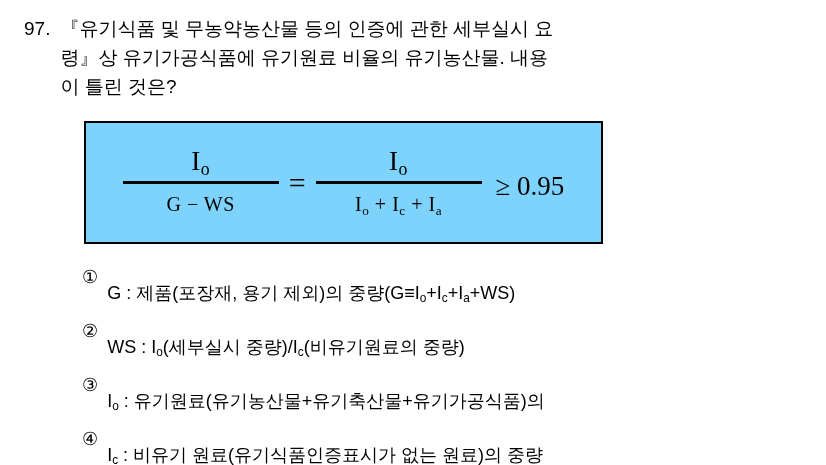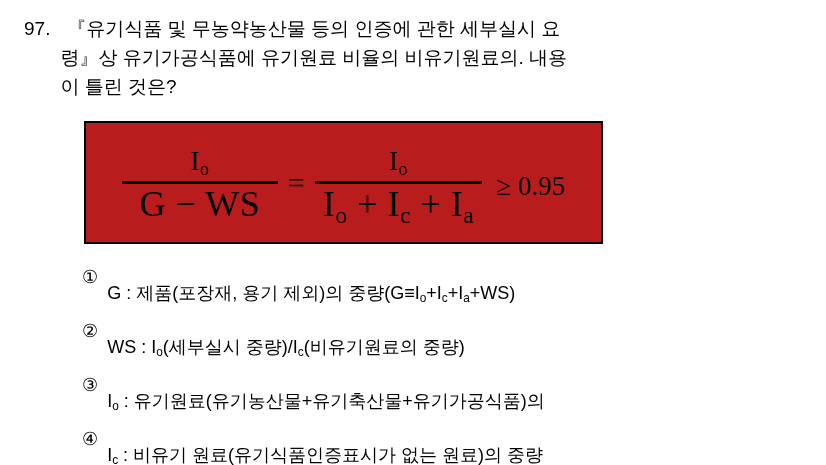--- a/index.html
+++ b/index.html
@@ -51,21 +51,21 @@
   }
 
   
   .formula-box {
     position: relative;
     margin: 20px 8px 0 62px;
     width: 519px;
     height: 123px;
     border: 2px solid #000;
     box-sizing: border-box;
-    background: #b91c1c;
+    background: #7dd3fc;
   }
   .formula-inner {
     position: absolute;
     top: 0;
     left: 0;
     right: 0;
     bottom: 0;
     display: flex;
     align-items: center;
     justify-content: center;
@@ -83,21 +83,21 @@
     padding: 0 8px;
     letter-spacing: 0.5px;
   }
   .frac .bar {
     width: 100%;
     height: 3px;
     background: #000;
     margin: 3px 0;
   }
   .frac .den {
-    font-size: 36px;
+    font-size: 20px;
     line-height: 34px;
     padding: 0 8px;
     letter-spacing: 0.5px;
   }
   .frac1 { min-width: 156px; }
   .frac2 { min-width: 166px; }
   .eqsign {
     font-family: "Liberation Serif", serif;
     font-size: 30px;
     line-height: 30px;
@@ -147,21 +147,21 @@
 <body>
 
 <div class="page">
 
   <div class="question">
     <div class="q-number">97.</div>
     <div class="q-text">
       <span class="q-line justify">
         <span>『유기식품 및 무농약농산물 등의 인증에 관한 세부실시 요</span>
       </span>
-      <span class="q-line">령』상 유기가공식품에 유기원료 비율의 비유기원료의. 내용</span>
+      <span class="q-line">령』상 유기가공식품에 유기원료 비율의 유기농산물. 내용</span>
       <span class="q-line">이 틀린 것은?</span>
     </div>
   </div>
 
   <div class="formula-box">
     <div class="formula-inner">
 
       <span class="frac frac1">
         <span class="num"><span>I</span><sub>o</sub></span>
         <span class="bar"></span>

